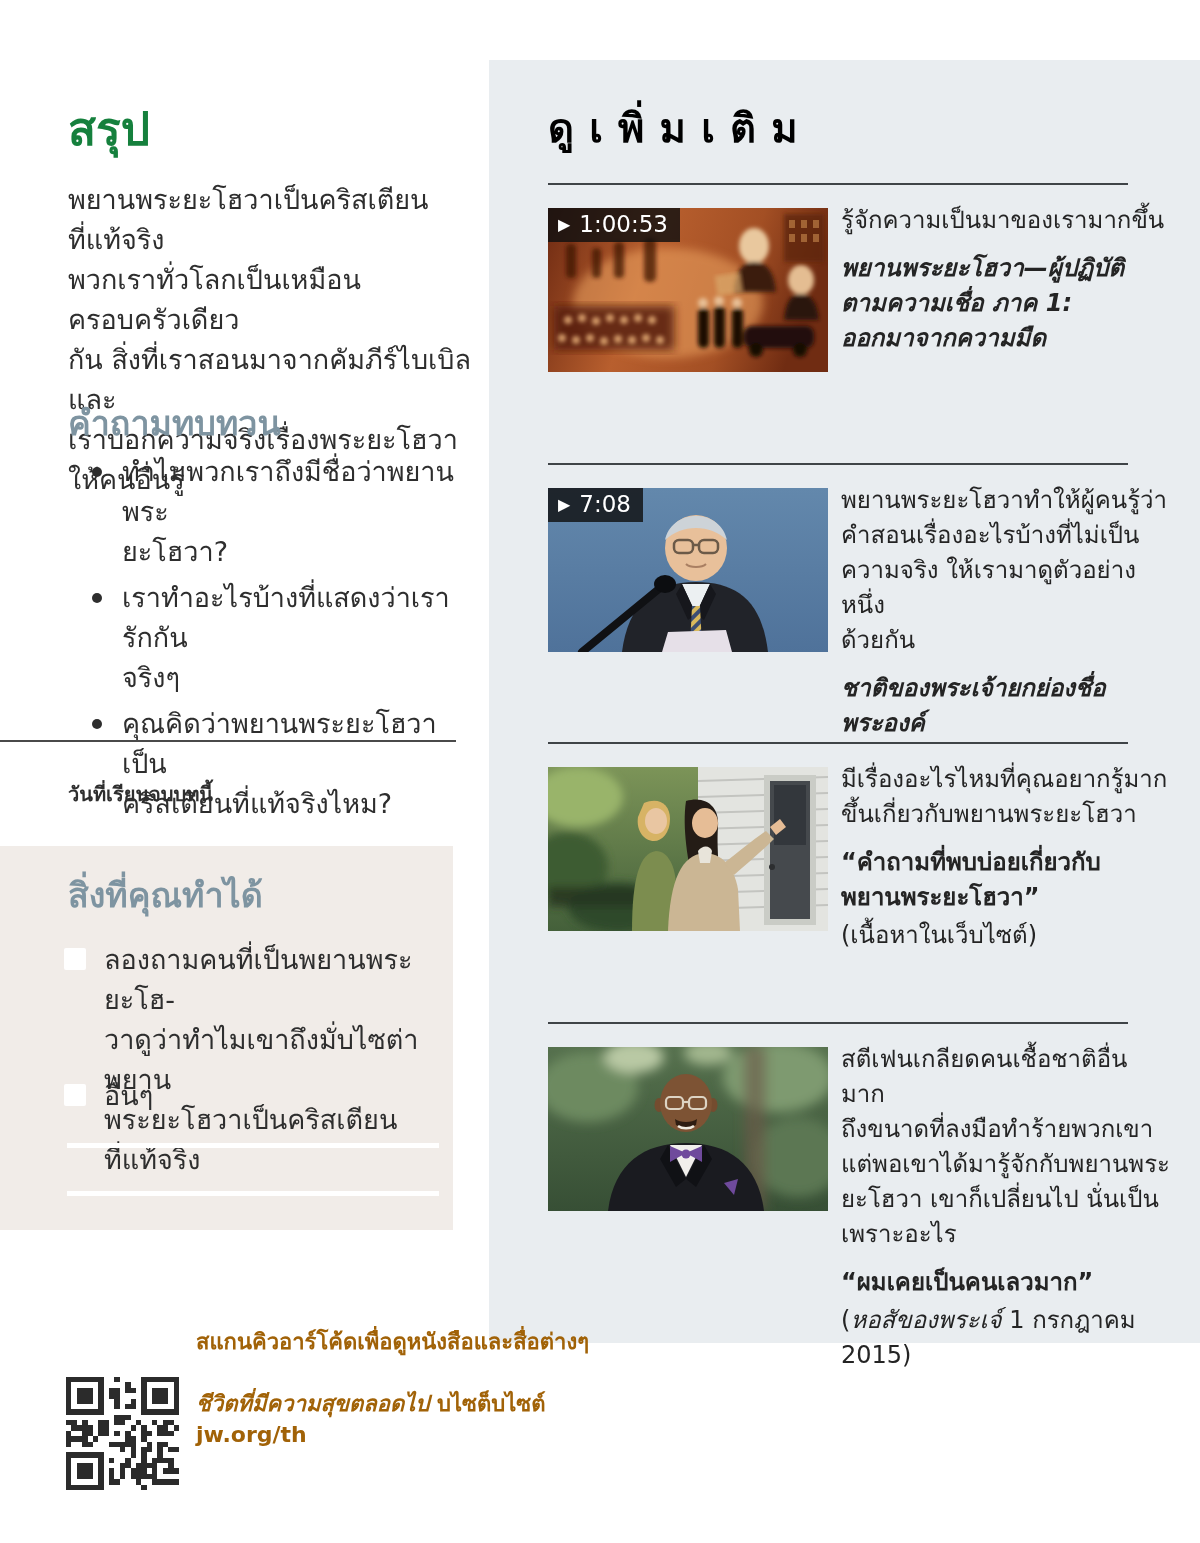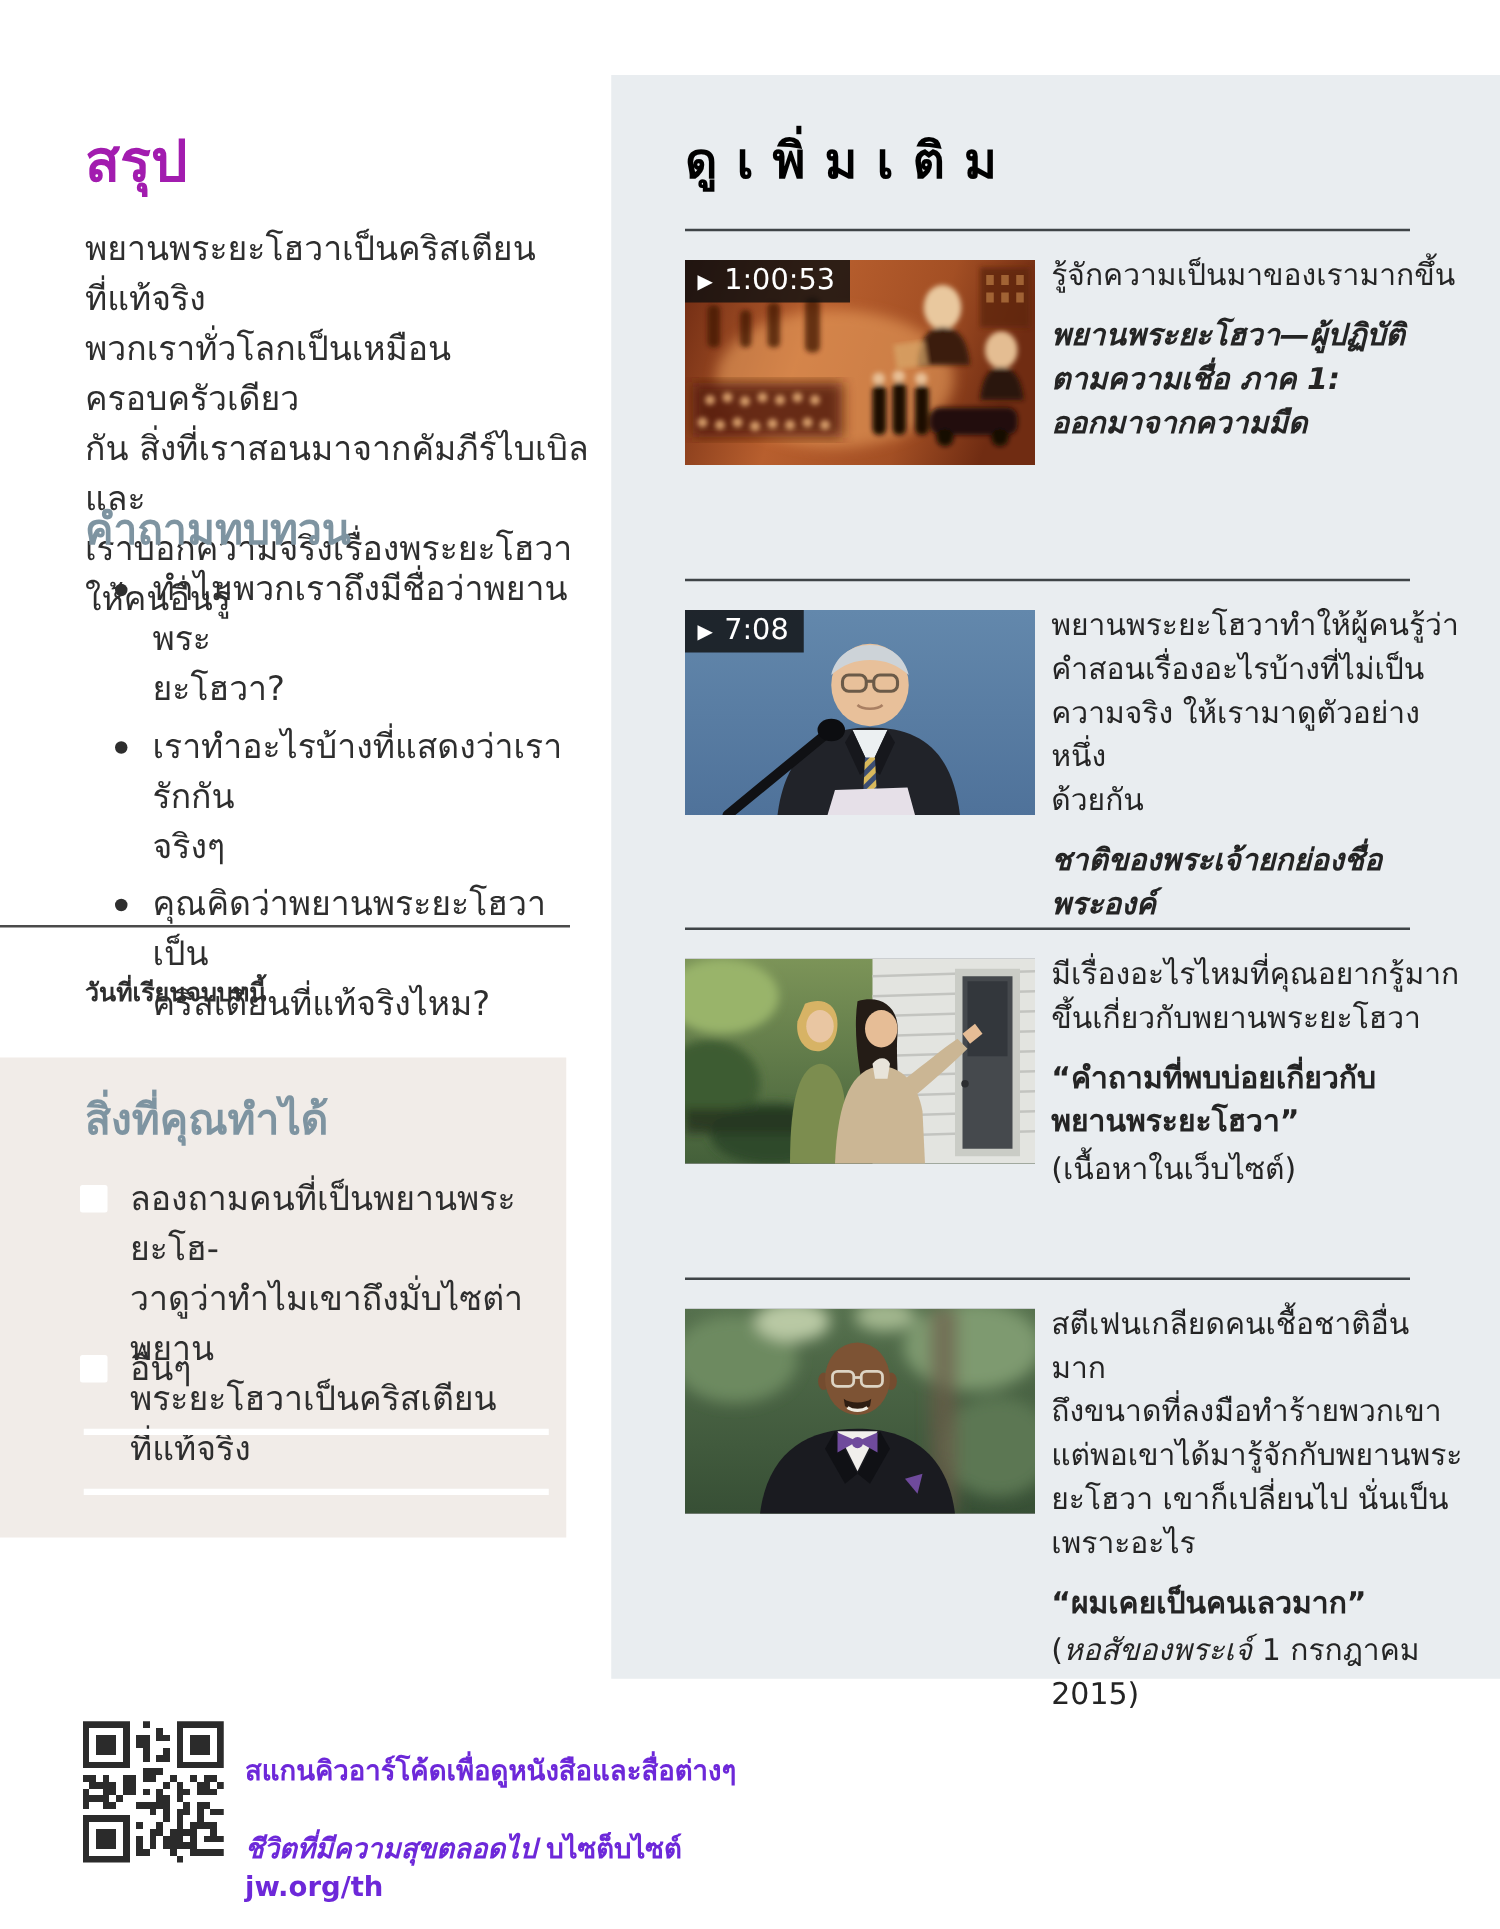--- a/index.html
+++ b/index.html
@@ -1,21 +1,21 @@
 <!DOCTYPE html>
 <html lang="th"><head>
 <meta charset="utf-8">
 <style>
   html,body{margin:0;padding:0;background:#ffffff;}
   .page{position:relative;width:1200px;height:1543px;background:#ffffff;overflow:hidden;
         font-family:"DejaVu Sans","Liberation Sans",sans-serif;color:#303030;}
   .prelines{white-space:pre-line;}
 
   
-  .summary-title{position:absolute;left:68px;top:92px;margin:0;font-size:46px;font-weight:bold;color:#a21caf;}
+  .summary-title{position:absolute;left:68px;top:92px;margin:0;font-size:46px;font-weight:bold;color:#15803d;}
   .summary-body{position:absolute;left:68px;top:180px;width:405px;margin:0;font-size:27px;line-height:40px;color:#2e2e2e;}
   .review-title{position:absolute;left:68px;top:396px;margin:0;font-size:34px;font-weight:bold;color:#7e94a1;}
   .review-list{position:absolute;left:90px;top:452px;width:380px;margin:0;padding:0;list-style:none;}
   .review-list li{position:relative;padding-left:32px;margin-bottom:6px;font-size:27px;line-height:40px;color:#2e2e2e;}
   .review-list li::before{content:"";position:absolute;left:2px;top:15px;width:10px;height:10px;border-radius:50%;background:#2e2e2e;}
   .left-divider{position:absolute;left:0;top:740px;width:456px;height:2px;background:#4a4a4a;}
   .date-label{position:absolute;left:68px;top:778px;font-size:20px;color:#2e2e2e;font-weight:bold;}
 
   
   .todo-box{position:absolute;left:0;top:846px;width:453px;height:384px;background:#f1ece8;}
@@ -42,22 +42,22 @@
   .badge .play{font-size:16px;margin-right:9px;}
   .mtext{position:absolute;left:290px;top:17px;width:335px;font-size:24px;line-height:35px;color:#242424;}
   .mtext p{margin:3px;}
   .mtext .desc{margin-bottom:13px;}
   .title-bi{font-weight:bold;font-style:italic;}
   .title-b{font-weight:bold;}
   .ref .it{font-style:italic;}
 
   
   .qr{position:absolute;left:66px;top:1377px;width:113px;height:113px;}
-  .footer-text{position:absolute;left:196px;top:1402px;width:460px;margin:0;
-               font-size:22px;line-height:31px;font-weight:600;color:#6d28d9;}
+  .footer-text{position:absolute;left:196px;top:1326px;width:460px;margin:0;
+               font-size:22px;line-height:31px;font-weight:600;color:#a16207;}
   .footer-text .bi{font-weight:bold;font-style:italic;}
 </style>
 </head>
 <body>
 
 <div class="page">
 
   <h1 class="summary-title">สรุป</h1>
   <p class="summary-body prelines">พยานพระยะโฮวาเป็นคริสเตียนที่แท้จริง
 พวกเราทั่วโลกเป็นเหมือนครอบครัวเดียว

